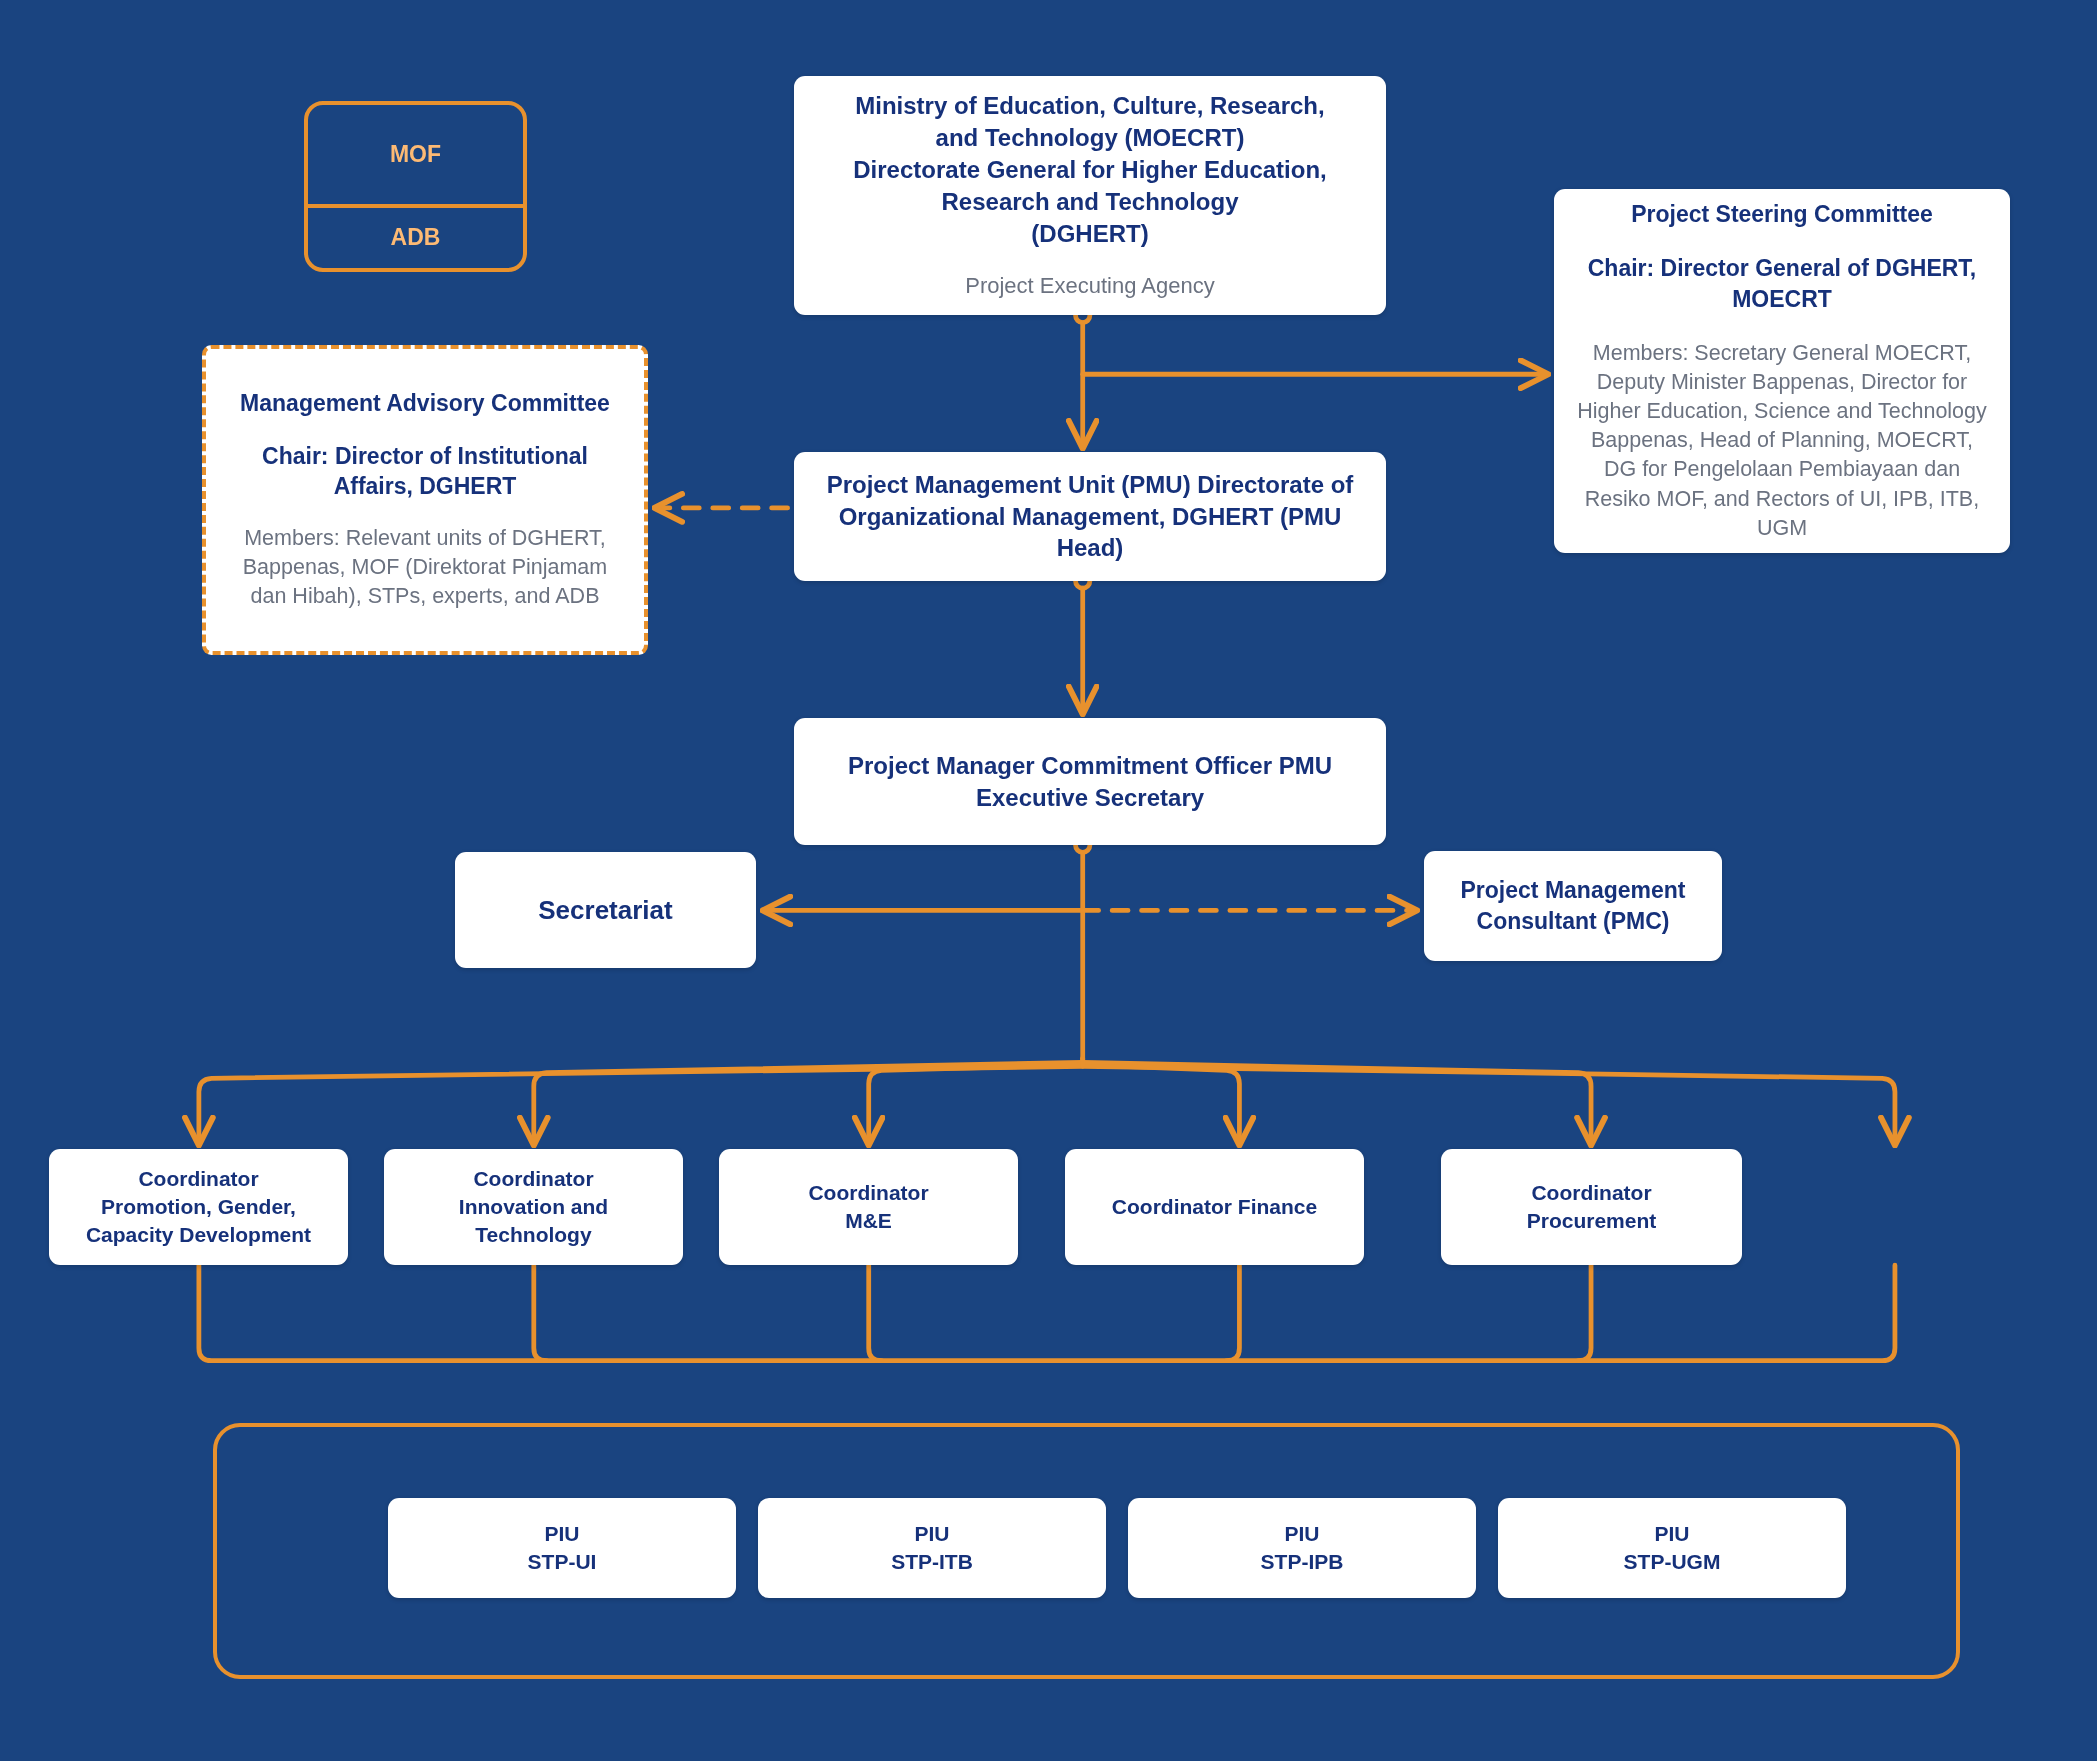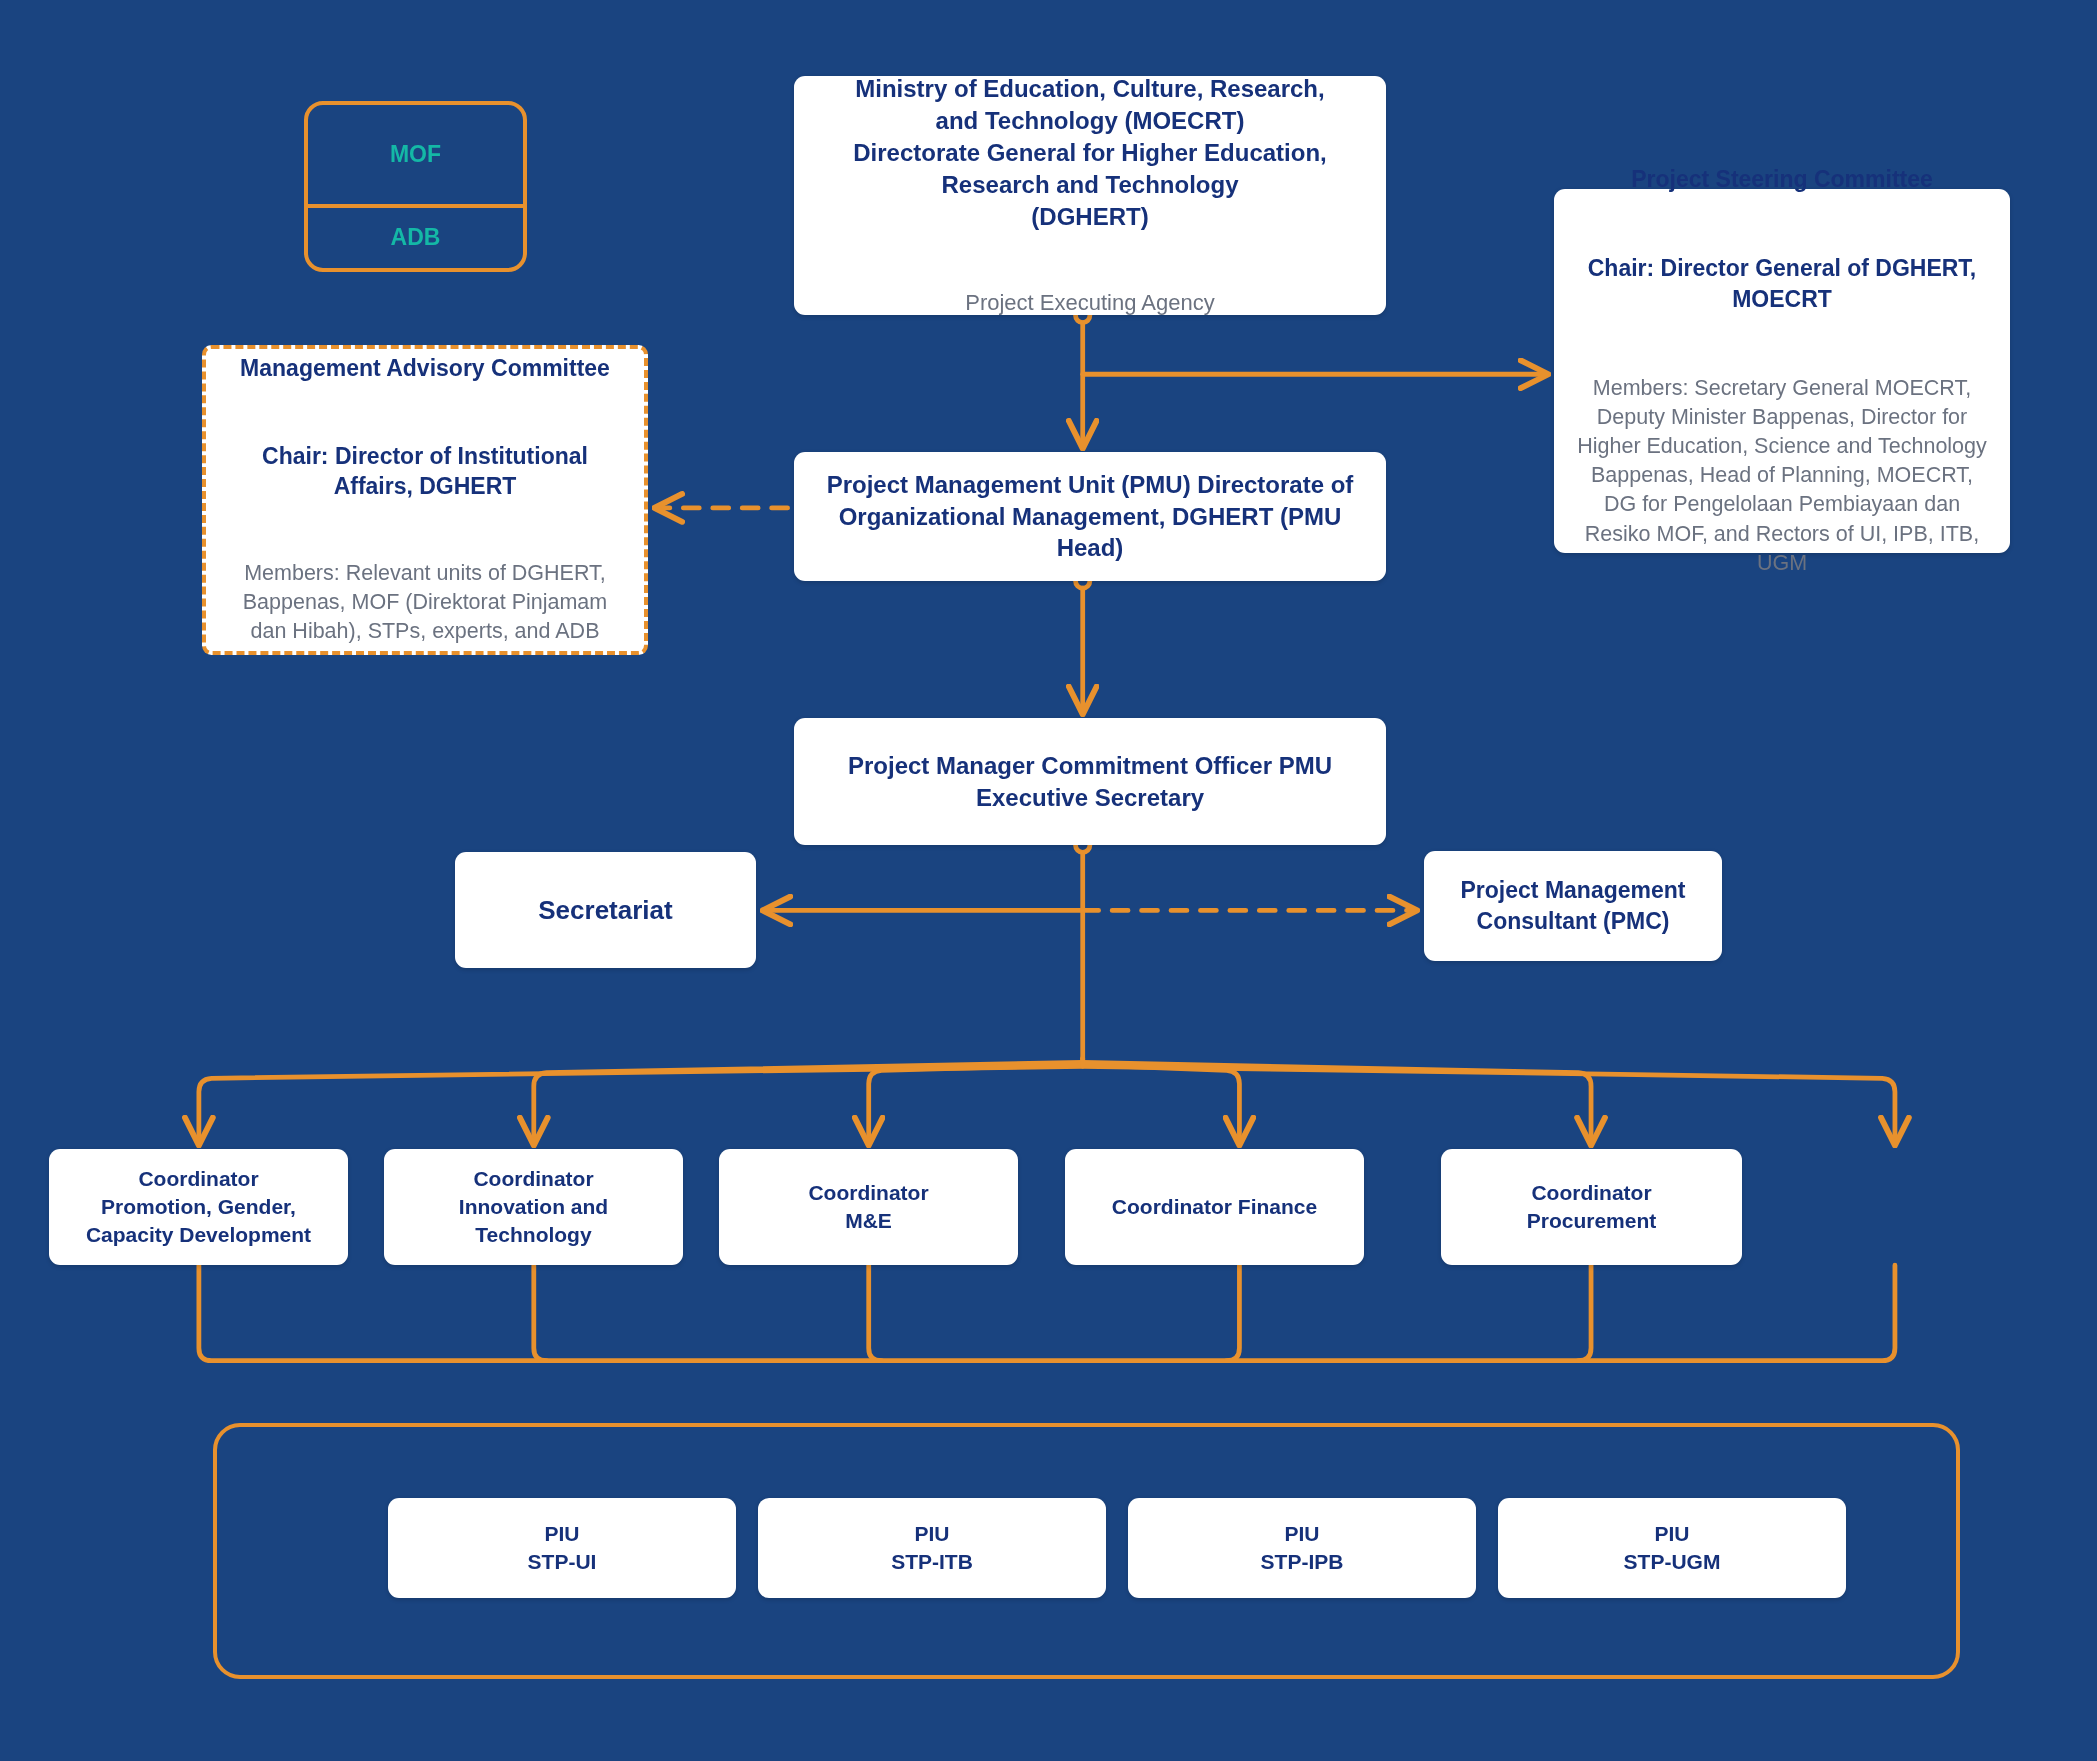--- a/index.html
+++ b/index.html
@@ -30,21 +30,20 @@
     background: #ffffff;
     border-radius: 11px;
     display: flex;
     flex-direction: column;
     align-items: center;
     justify-content: center;
     text-align: center;
     z-index: 3;
     box-shadow: 0 1.6px 4px rgba(0,0,0,0.16);
     padding: 11px 17.5px;
-    gap: 35px;
   }
   .node .ttl {
     color: #16317a;
     font-weight: bold;
     line-height: 1.33;
   }
   .node .sub {
     color: #6b7280;
     font-weight: normal;
     line-height: 1.36;
@@ -114,21 +113,21 @@
     border-radius: 19px;
     z-index: 3;
     display: flex;
     flex-direction: column;
   }
   #mofadb .half {
     flex: 1 1 50%;
     display: flex;
     align-items: center;
     justify-content: center;
-    color: #14b8a6;
+    color: #fdba74;
     font-weight: bold;
     font-size: 23px;
     margin-top: 19px;
   }
   #mofadb .half.bottom { border-top: 4px solid #e8912d; }
 </style>
 </head>
 <body>
 
 <div id="stage">

